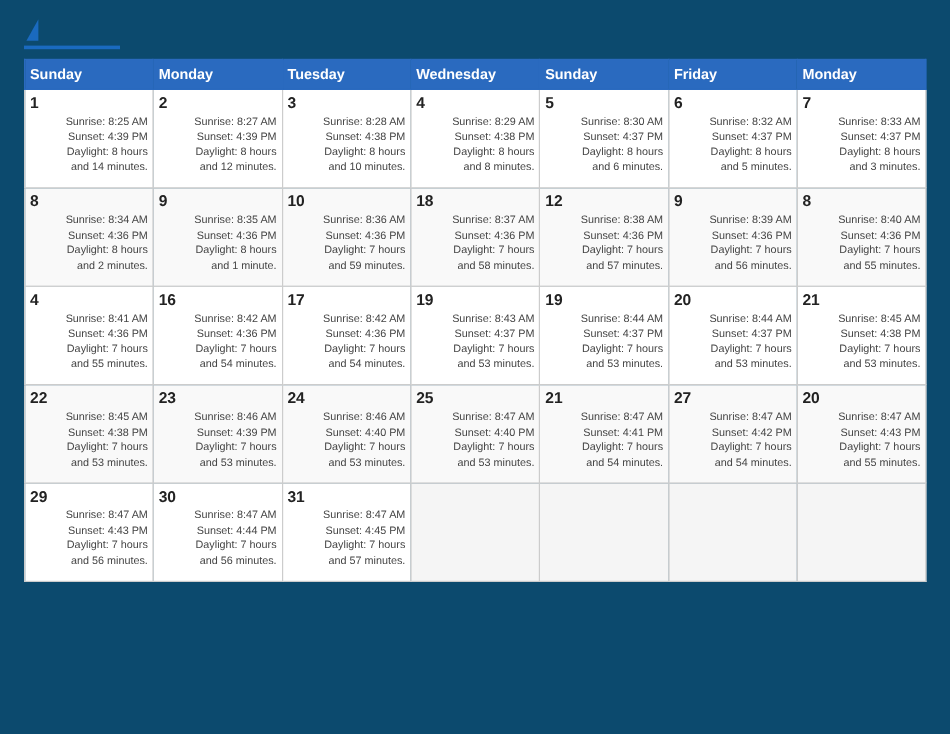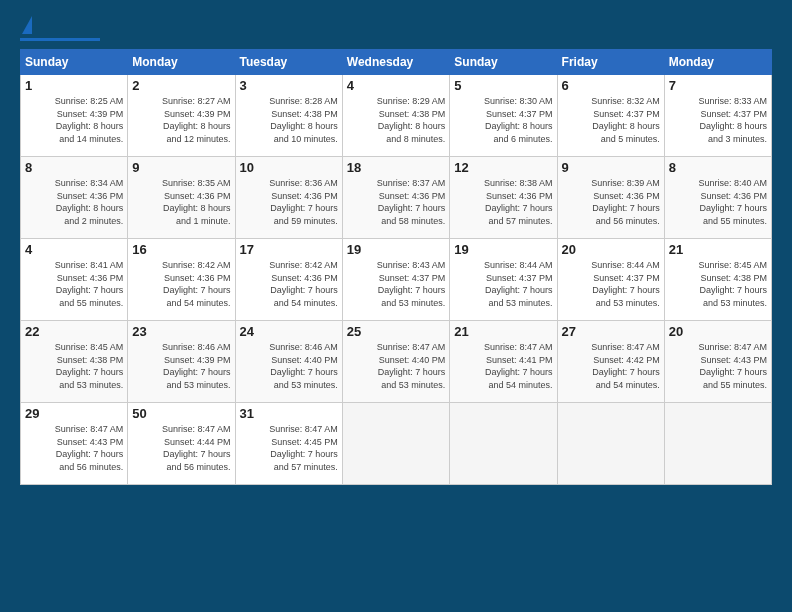--- a/index.html
+++ b/index.html
@@ -261,21 +261,21 @@
             <span class="day-number">20</span>
             <div class="day-info">Sunrise: 8:47 AM<br>Sunset: 4:43 PM<br>Daylight: 7 hours<br>and 55 minutes.</div>
           </td>
         </tr>
         <tr>
           <td>
             <span class="day-number">29</span>
             <div class="day-info">Sunrise: 8:47 AM<br>Sunset: 4:43 PM<br>Daylight: 7 hours<br>and 56 minutes.</div>
           </td>
           <td>
-            <span class="day-number">50</span>
+            <span class="day-number">30</span>
             <div class="day-info">Sunrise: 8:47 AM<br>Sunset: 4:44 PM<br>Daylight: 7 hours<br>and 56 minutes.</div>
           </td>
           <td>
             <span class="day-number">31</span>
             <div class="day-info">Sunrise: 8:47 AM<br>Sunset: 4:45 PM<br>Daylight: 7 hours<br>and 57 minutes.</div>
           </td>
           <td class="empty"></td>
           <td class="empty"></td>
           <td class="empty"></td>
           <td class="empty"></td>

